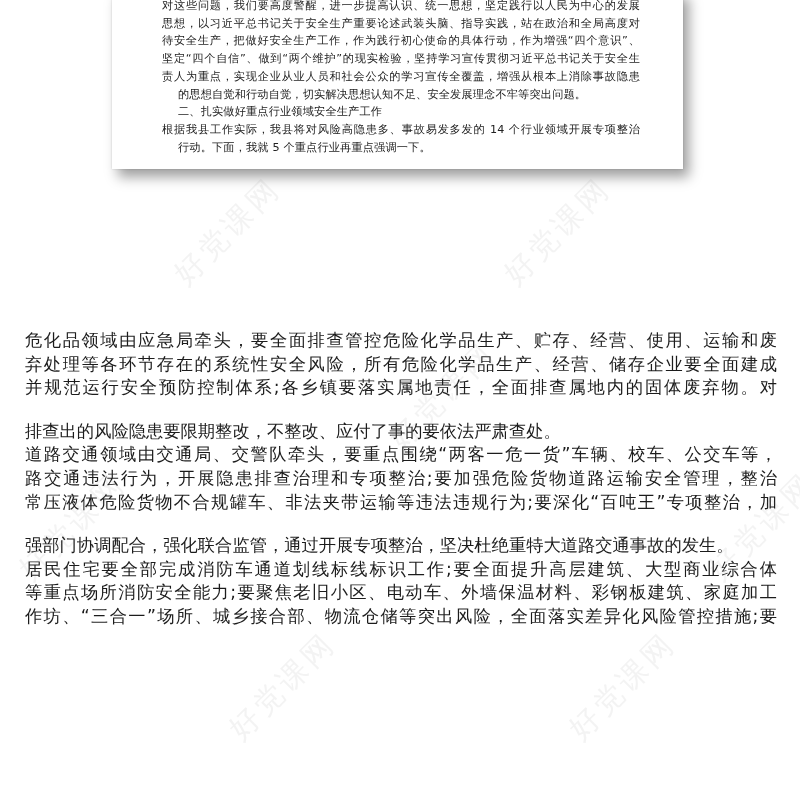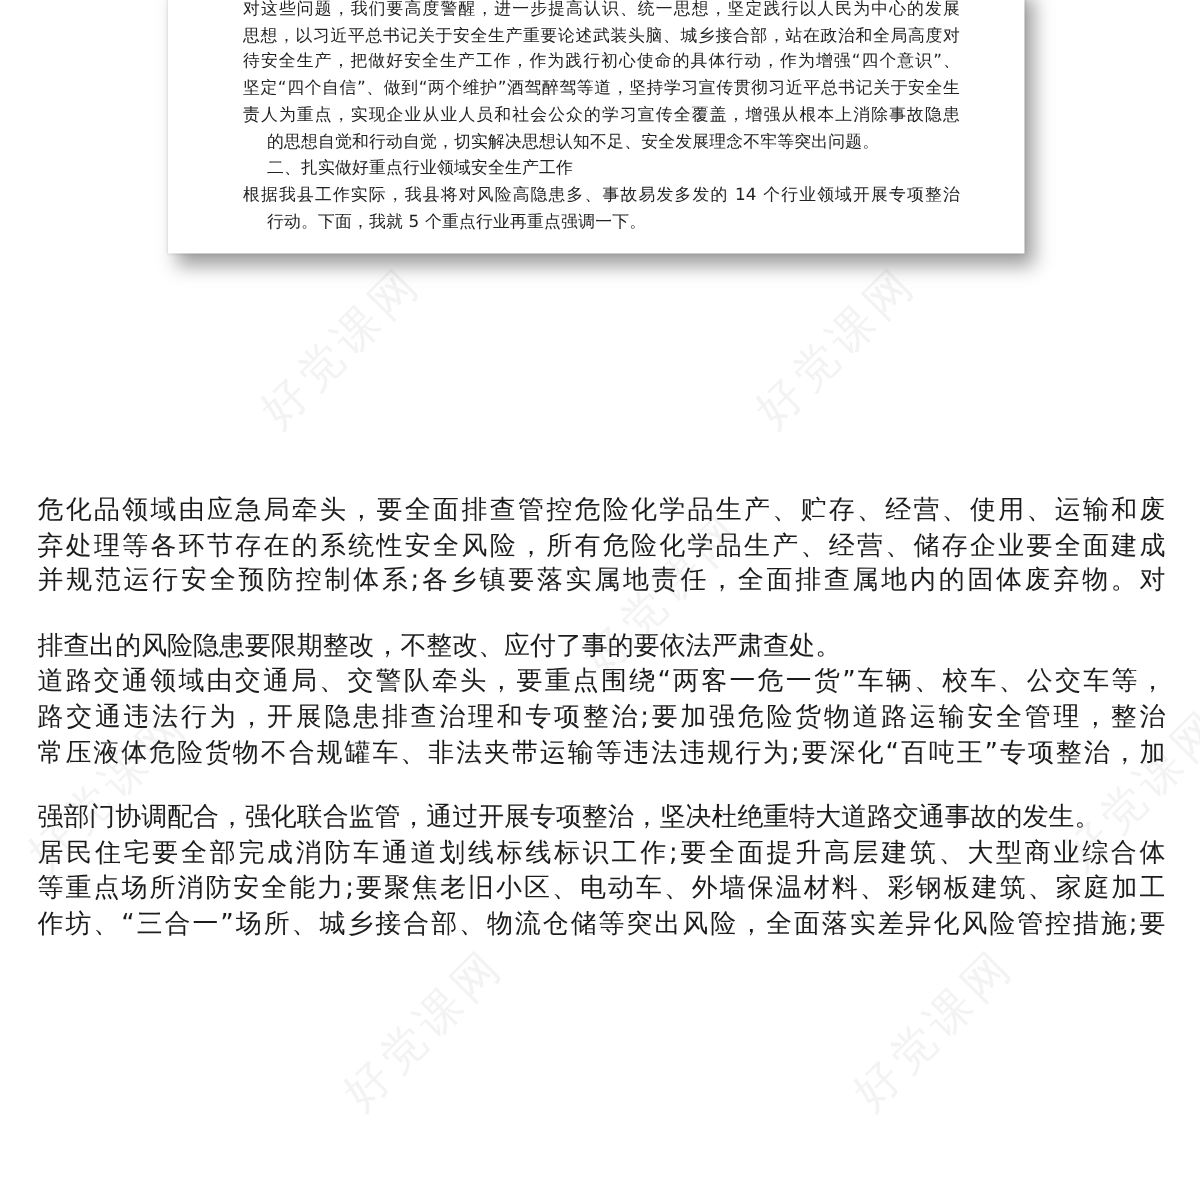--- a/index.html
+++ b/index.html
@@ -79,23 +79,23 @@
       pointer-events: none;
       font-family: "DejaVu Sans", sans-serif;
     }
   </style>
 </head>
 <body>
 
 <div class="page-card">
   <div class="card-text">
     <span class="card-line">对这些问题，我们要高度警醒，进一步提高认识、统一思想，坚定践行以人民为中心的发展</span>
-    <span class="card-line">思想，以习近平总书记关于安全生产重要论述武装头脑、城乡接合部，站在政治和全局高度对</span>
+    <span class="card-line">思想，以习近平总书记关于安全生产重要论述武装头脑、指导实践，站在政治和全局高度对</span>
     <span class="card-line">待安全生产，把做好安全生产工作，作为践行初心使命的具体行动，作为增强“四个意识”、</span>
-    <span class="card-line">坚定“四个自信”、做到“两个维护”酒驾醉驾等道，坚持学习宣传贯彻习近平总书记关于安全生</span>
+    <span class="card-line">坚定“四个自信”、做到“两个维护”的现实检验，坚持学习宣传贯彻习近平总书记关于安全生</span>
     <span class="card-line">责人为重点，实现企业从业人员和社会公众的学习宣传全覆盖，增强从根本上消除事故隐患</span>
     <span class="card-line last">的思想自觉和行动自觉，切实解决思想认知不足、安全发展理念不牢等突出问题。</span>
     <span class="card-line last">二、扎实做好重点行业领域安全生产工作</span>
     <span class="card-line">根据我县工作实际，我县将对风险高隐患多、事故易发多发的 14 个行业领域开展专项整治</span>
     <span class="card-line last">行动。下面，我就 5 个重点行业再重点强调一下。</span>
   </div>
 </div>
 
 <div class="body-text">
   <div>

